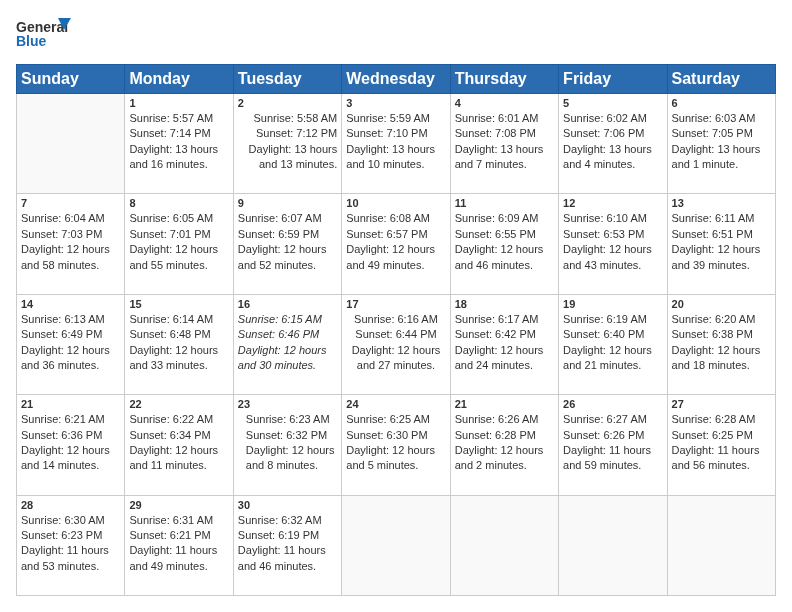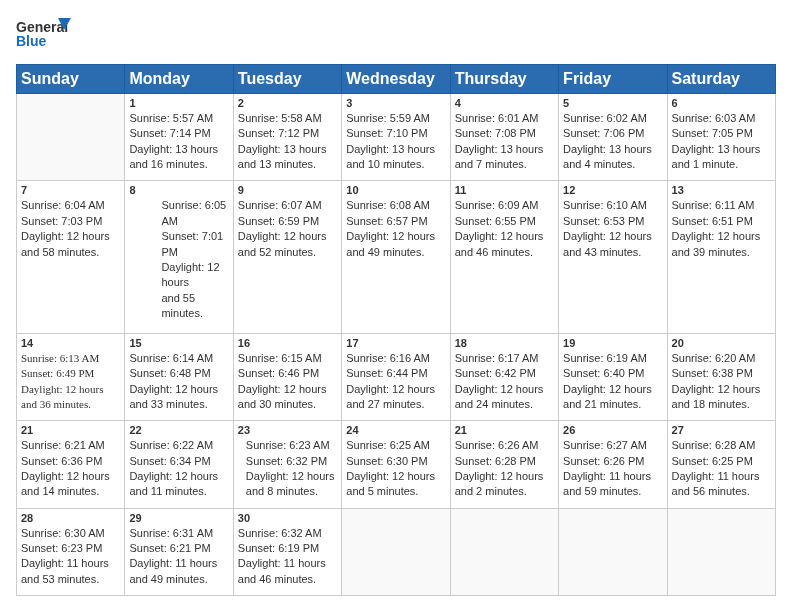--- a/index.html
+++ b/index.html
@@ -116,21 +116,21 @@
           <td class="empty-cell"></td>
           <td>
             <div class="day-number">1</div>
             <div class="day-info" style="white-space: pre-line;">Sunrise: 5:57 AM
 Sunset: 7:14 PM
 Daylight: 13 hours
 and 16 minutes.</div>
           </td>
           <td>
             <div class="day-number">2</div>
-            <div class="day-info" style="white-space: pre-line;">Sunrise: 5:58 AM
+            <div class="day-info" style="white-space: pre-line; text-align: right;">Sunrise: 5:58 AM
 Sunset: 7:12 PM
 Daylight: 13 hours
 and 13 minutes.</div>
           </td>
           <td>
             <div class="day-number">3</div>
             <div class="day-info" style="white-space: pre-line;">Sunrise: 5:59 AM
 Sunset: 7:10 PM
 Daylight: 13 hours
 and 10 minutes.</div>
@@ -160,21 +160,21 @@
         <tr>
           <td>
             <div class="day-number">7</div>
             <div class="day-info" style="white-space: pre-line;">Sunrise: 6:04 AM
 Sunset: 7:03 PM
 Daylight: 12 hours
 and 58 minutes.</div>
           </td>
           <td>
             <div class="day-number">8</div>
-            <div class="day-info" style="white-space: pre-line; margin-left: 32px;">Sunrise: 6:05 AM
+            <div class="day-info" style="white-space: pre-line;">Sunrise: 6:05 AM
 Sunset: 7:01 PM
 Daylight: 12 hours
 and 55 minutes.</div>
           </td>
           <td>
             <div class="day-number">9</div>
             <div class="day-info" style="white-space: pre-line;">Sunrise: 6:07 AM
 Sunset: 6:59 PM
 Daylight: 12 hours
 and 52 minutes.</div>
@@ -204,42 +204,42 @@
             <div class="day-number">13</div>
             <div class="day-info" style="white-space: pre-line;">Sunrise: 6:11 AM
 Sunset: 6:51 PM
 Daylight: 12 hours
 and 39 minutes.</div>
           </td>
         </tr>
         <tr>
           <td>
             <div class="day-number">14</div>
-            <div class="day-info" style="white-space: pre-line; font-family: Liberation Serif, serif;">Sunrise: 6:13 AM
+            <div class="day-info" style="white-space: pre-line;">Sunrise: 6:13 AM
 Sunset: 6:49 PM
 Daylight: 12 hours
 and 36 minutes.</div>
           </td>
           <td>
             <div class="day-number">15</div>
             <div class="day-info" style="white-space: pre-line;">Sunrise: 6:14 AM
 Sunset: 6:48 PM
 Daylight: 12 hours
 and 33 minutes.</div>
           </td>
           <td>
             <div class="day-number">16</div>
-            <div class="day-info" style="white-space: pre-line;">Sunrise: 6:15 AM
+            <div class="day-info" style="white-space: pre-line; font-style: italic;">Sunrise: 6:15 AM
 Sunset: 6:46 PM
 Daylight: 12 hours
 and 30 minutes.</div>
           </td>
           <td>
             <div class="day-number">17</div>
-            <div class="day-info" style="white-space: pre-line;">Sunrise: 6:16 AM
+            <div class="day-info" style="white-space: pre-line; text-align: center;">Sunrise: 6:16 AM
 Sunset: 6:44 PM
 Daylight: 12 hours
 and 27 minutes.</div>
           </td>
           <td>
             <div class="day-number">18</div>
             <div class="day-info" style="white-space: pre-line;">Sunrise: 6:17 AM
 Sunset: 6:42 PM
 Daylight: 12 hours
 and 24 minutes.</div>

